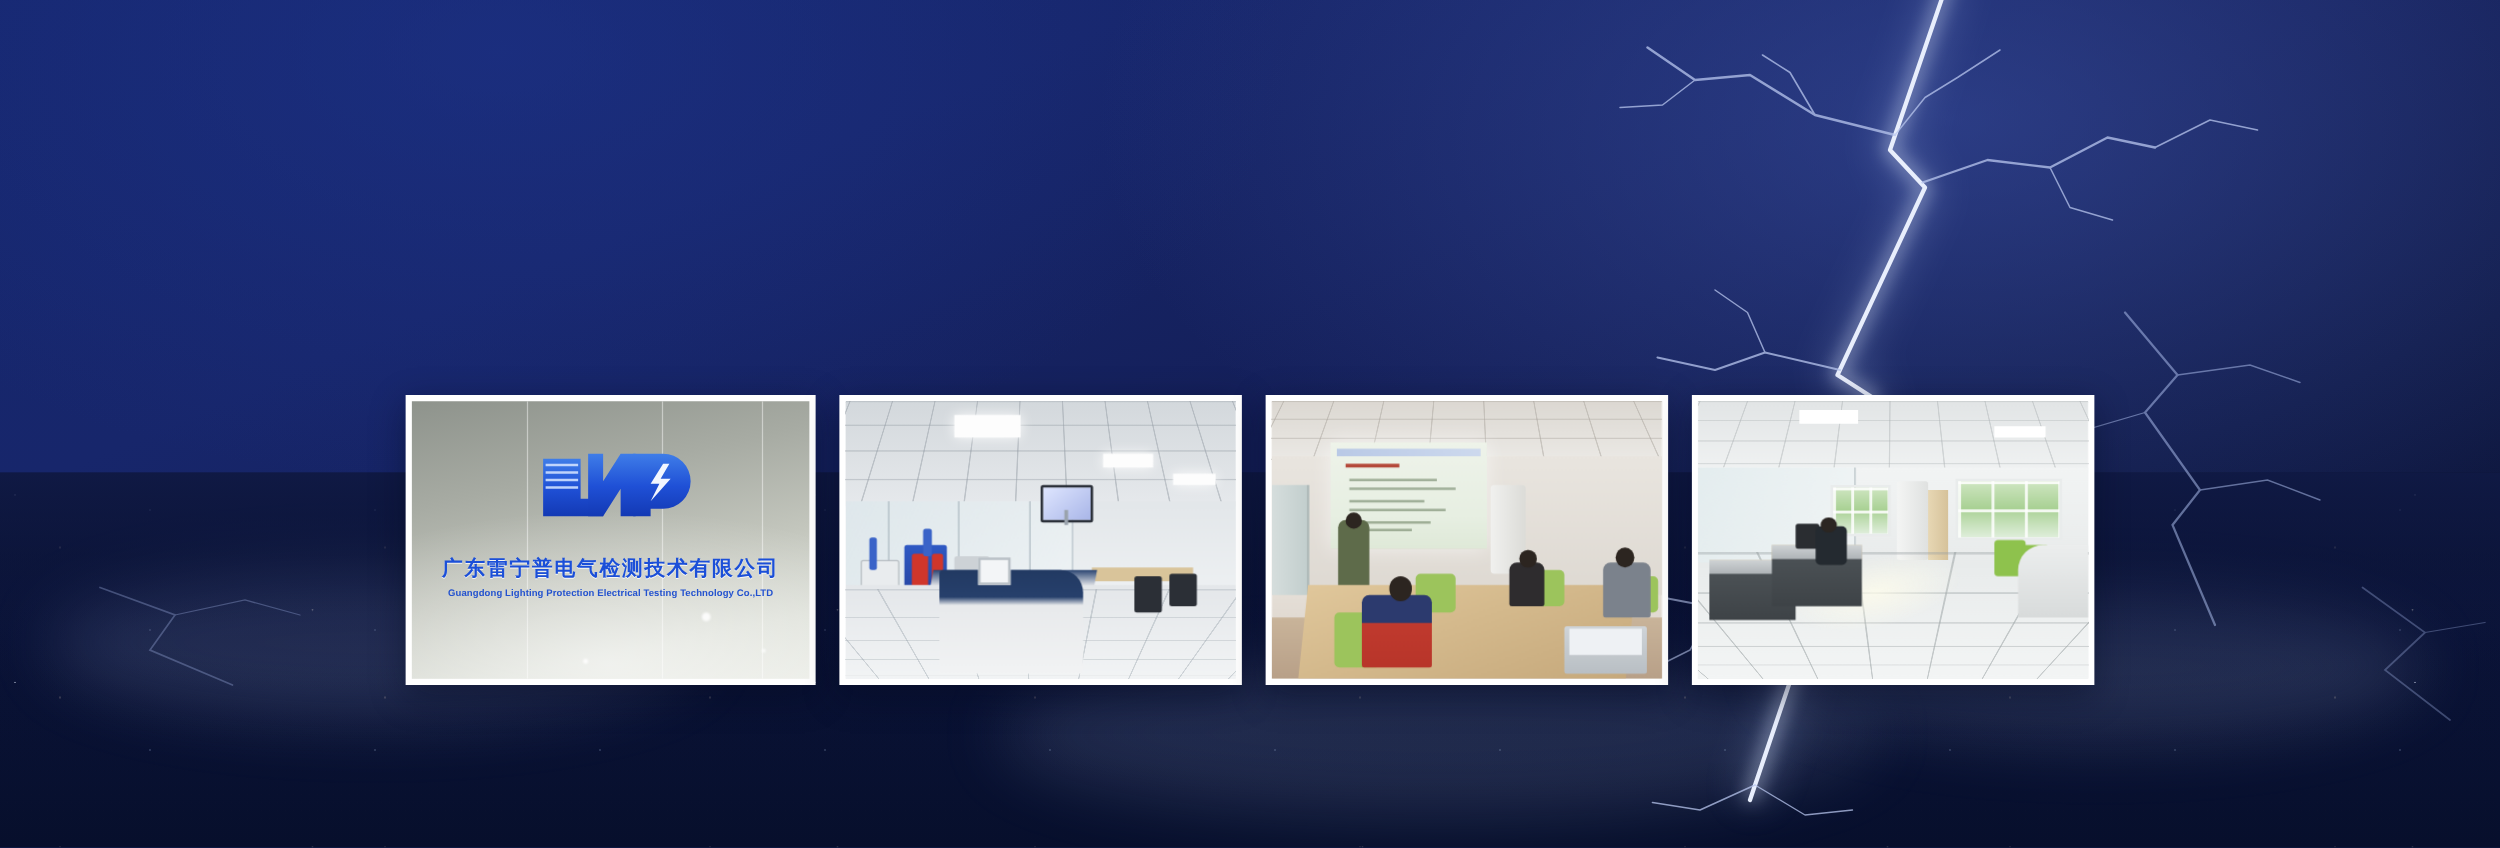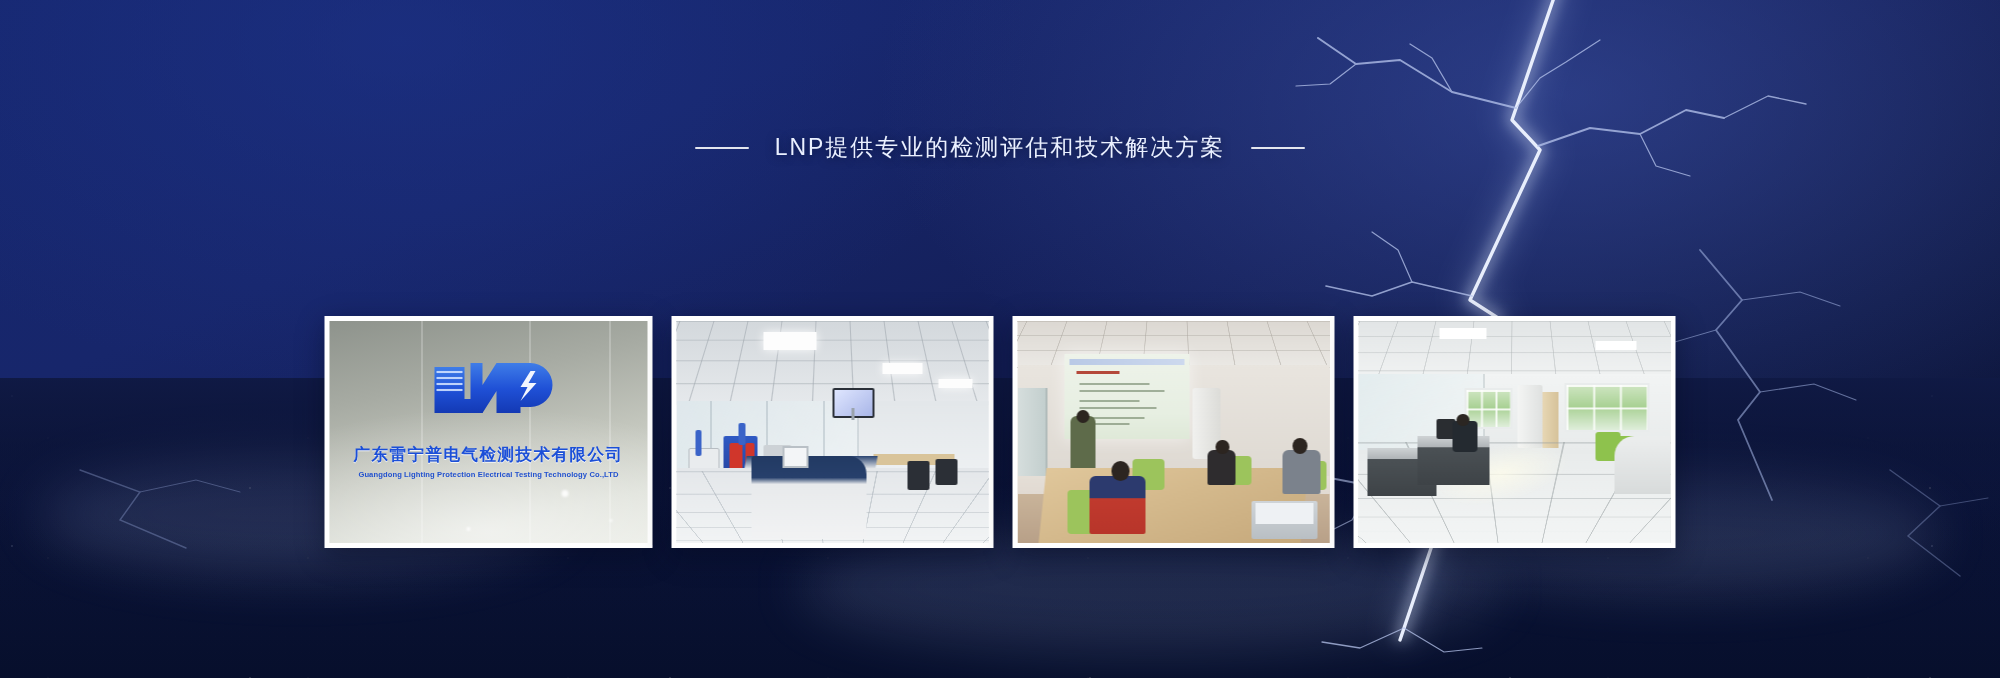--- a/index.html
+++ b/index.html
@@ -280,25 +280,20 @@
       <g fill="none" stroke="#9fb0e2" stroke-linecap="round" opacity=".35">
         <path d="M80 470 L140 492 L120 520 L186 548" stroke-width="1.4"></path>
         <path d="M140 492 L196 480 L240 492" stroke-width="1"></path>
         <path d="M1890 470 L1940 506 L1908 536 L1960 576" stroke-width="1.4"></path>
         <path d="M1940 506 L1988 498" stroke-width="1"></path>
       </g>
     </svg>
   </div>
 
   <div class="copy">
-    <div class="subwrap">
-      <span class="rule"></span>
-      <span class="subtitle">LNP提供专业的检测评估和技术解决方案</span>
-      <span class="rule"></span>
-    </div>
   </div>
 
   <div class="gallery">
 
     <div class="frame f1">
       <div class="shot p1">
         <span class="pan a"></span>
         <span class="pan b"></span>
         <span class="pan c"></span>
         <span class="spec" style="left:73%;top:76%;width:7px;height:7px;"></span>

